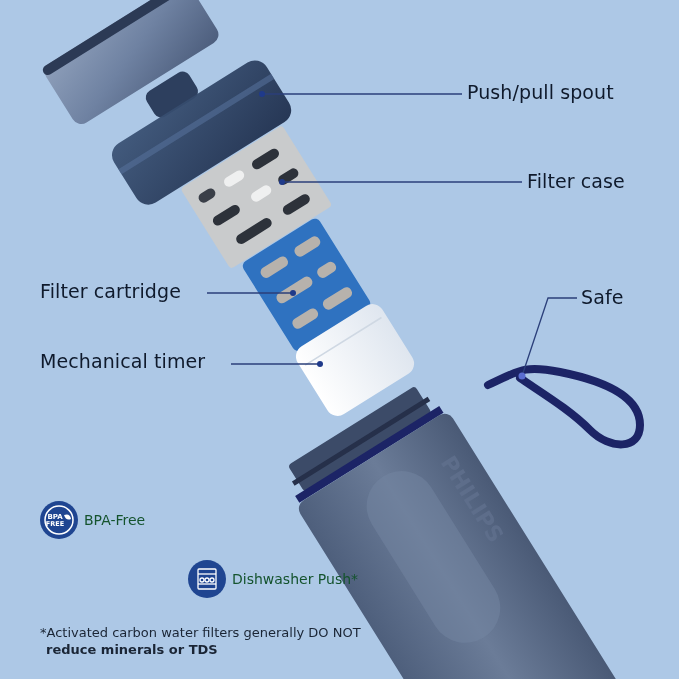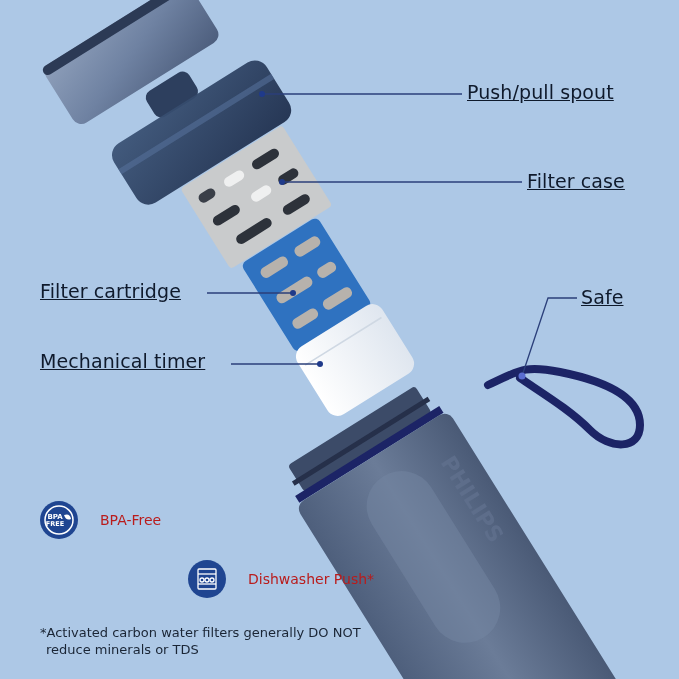--- a/index.html
+++ b/index.html
@@ -1,23 +1,23 @@
 <!DOCTYPE html>
 <html><head>
 <meta charset="utf-8">
 <style>
   html,body{margin:0;padding:0;}
   body{width:679px;height:679px;overflow:hidden;background:#adc8e6;font-family:"DejaVu Sans","Liberation Sans",sans-serif;position:relative;color:#0f1a2c;}
   .stage{position:absolute;left:0;top:0;width:679px;height:679px;}
-  .lbl{position:absolute;font-size:19px;font-weight:500;color:#0f1a2c;white-space:nowrap;letter-spacing:0.1px;text-decoration:underline;}
-  .feature{position:absolute;display:flex;align-items:center;gap:22px;}
+  .lbl{position:absolute;font-size:19px;font-weight:500;color:#0f1a2c;white-space:nowrap;letter-spacing:0.1px;}
+  .feature{position:absolute;display:flex;align-items:center;gap:6px;}
   .badge{width:38px;height:38px;border-radius:50%;background:#1f4591;display:flex;align-items:center;justify-content:center;}
-  .ftext{font-size:14px;color:#b91c1c;}
+  .ftext{font-size:14px;color:#14532d;}
   .note{position:absolute;left:40px;top:624px;font-size:13px;line-height:17px;color:#1a2535;}
-  .note .l2{padding-left:6px;display:block;}
+  .note .l2{padding-left:6px;display:block;font-weight:bold;}
 </style>
 </head>
 <body>
 
 <div class="stage">
   <svg width="679" height="679" viewBox="0 0 679 679" style="position:absolute;left:0;top:0">
     <defs>
       <linearGradient id="capG" x1="0" y1="0" x2="1" y2="1">
         <stop offset="0" stop-color="#8fa0bb"></stop>
           <stop offset="0.5" stop-color="#6f82a2"></stop>

